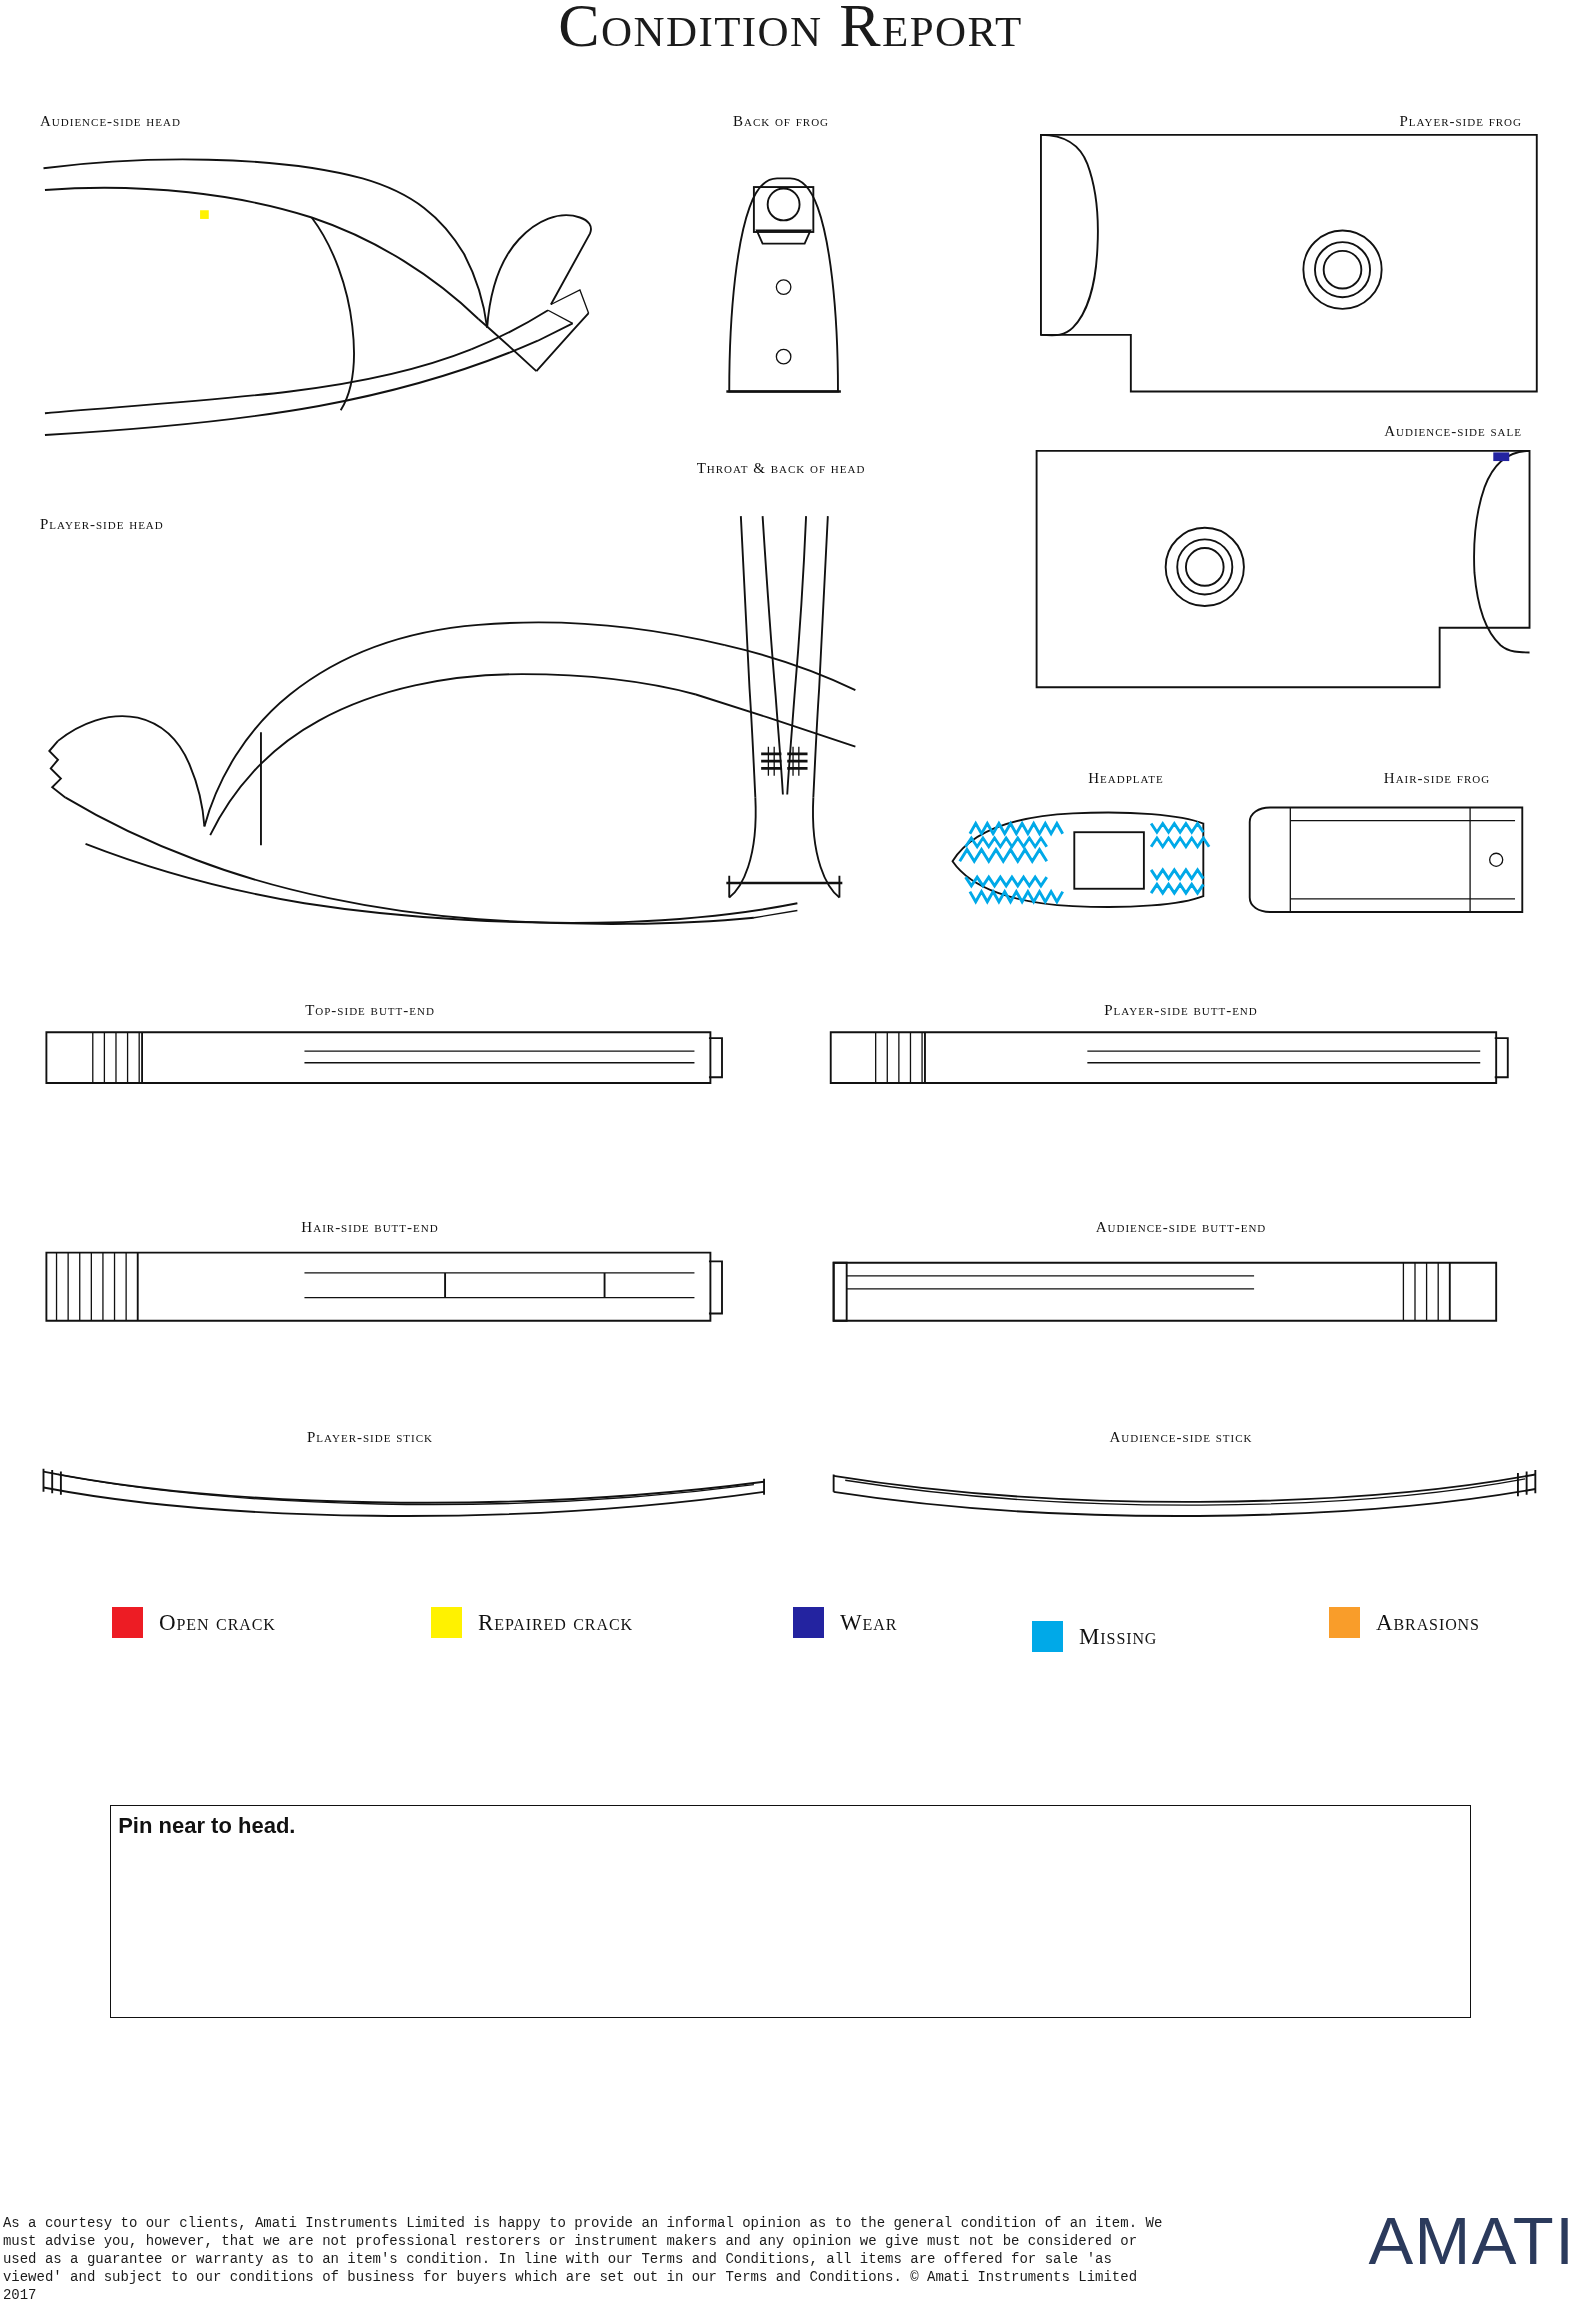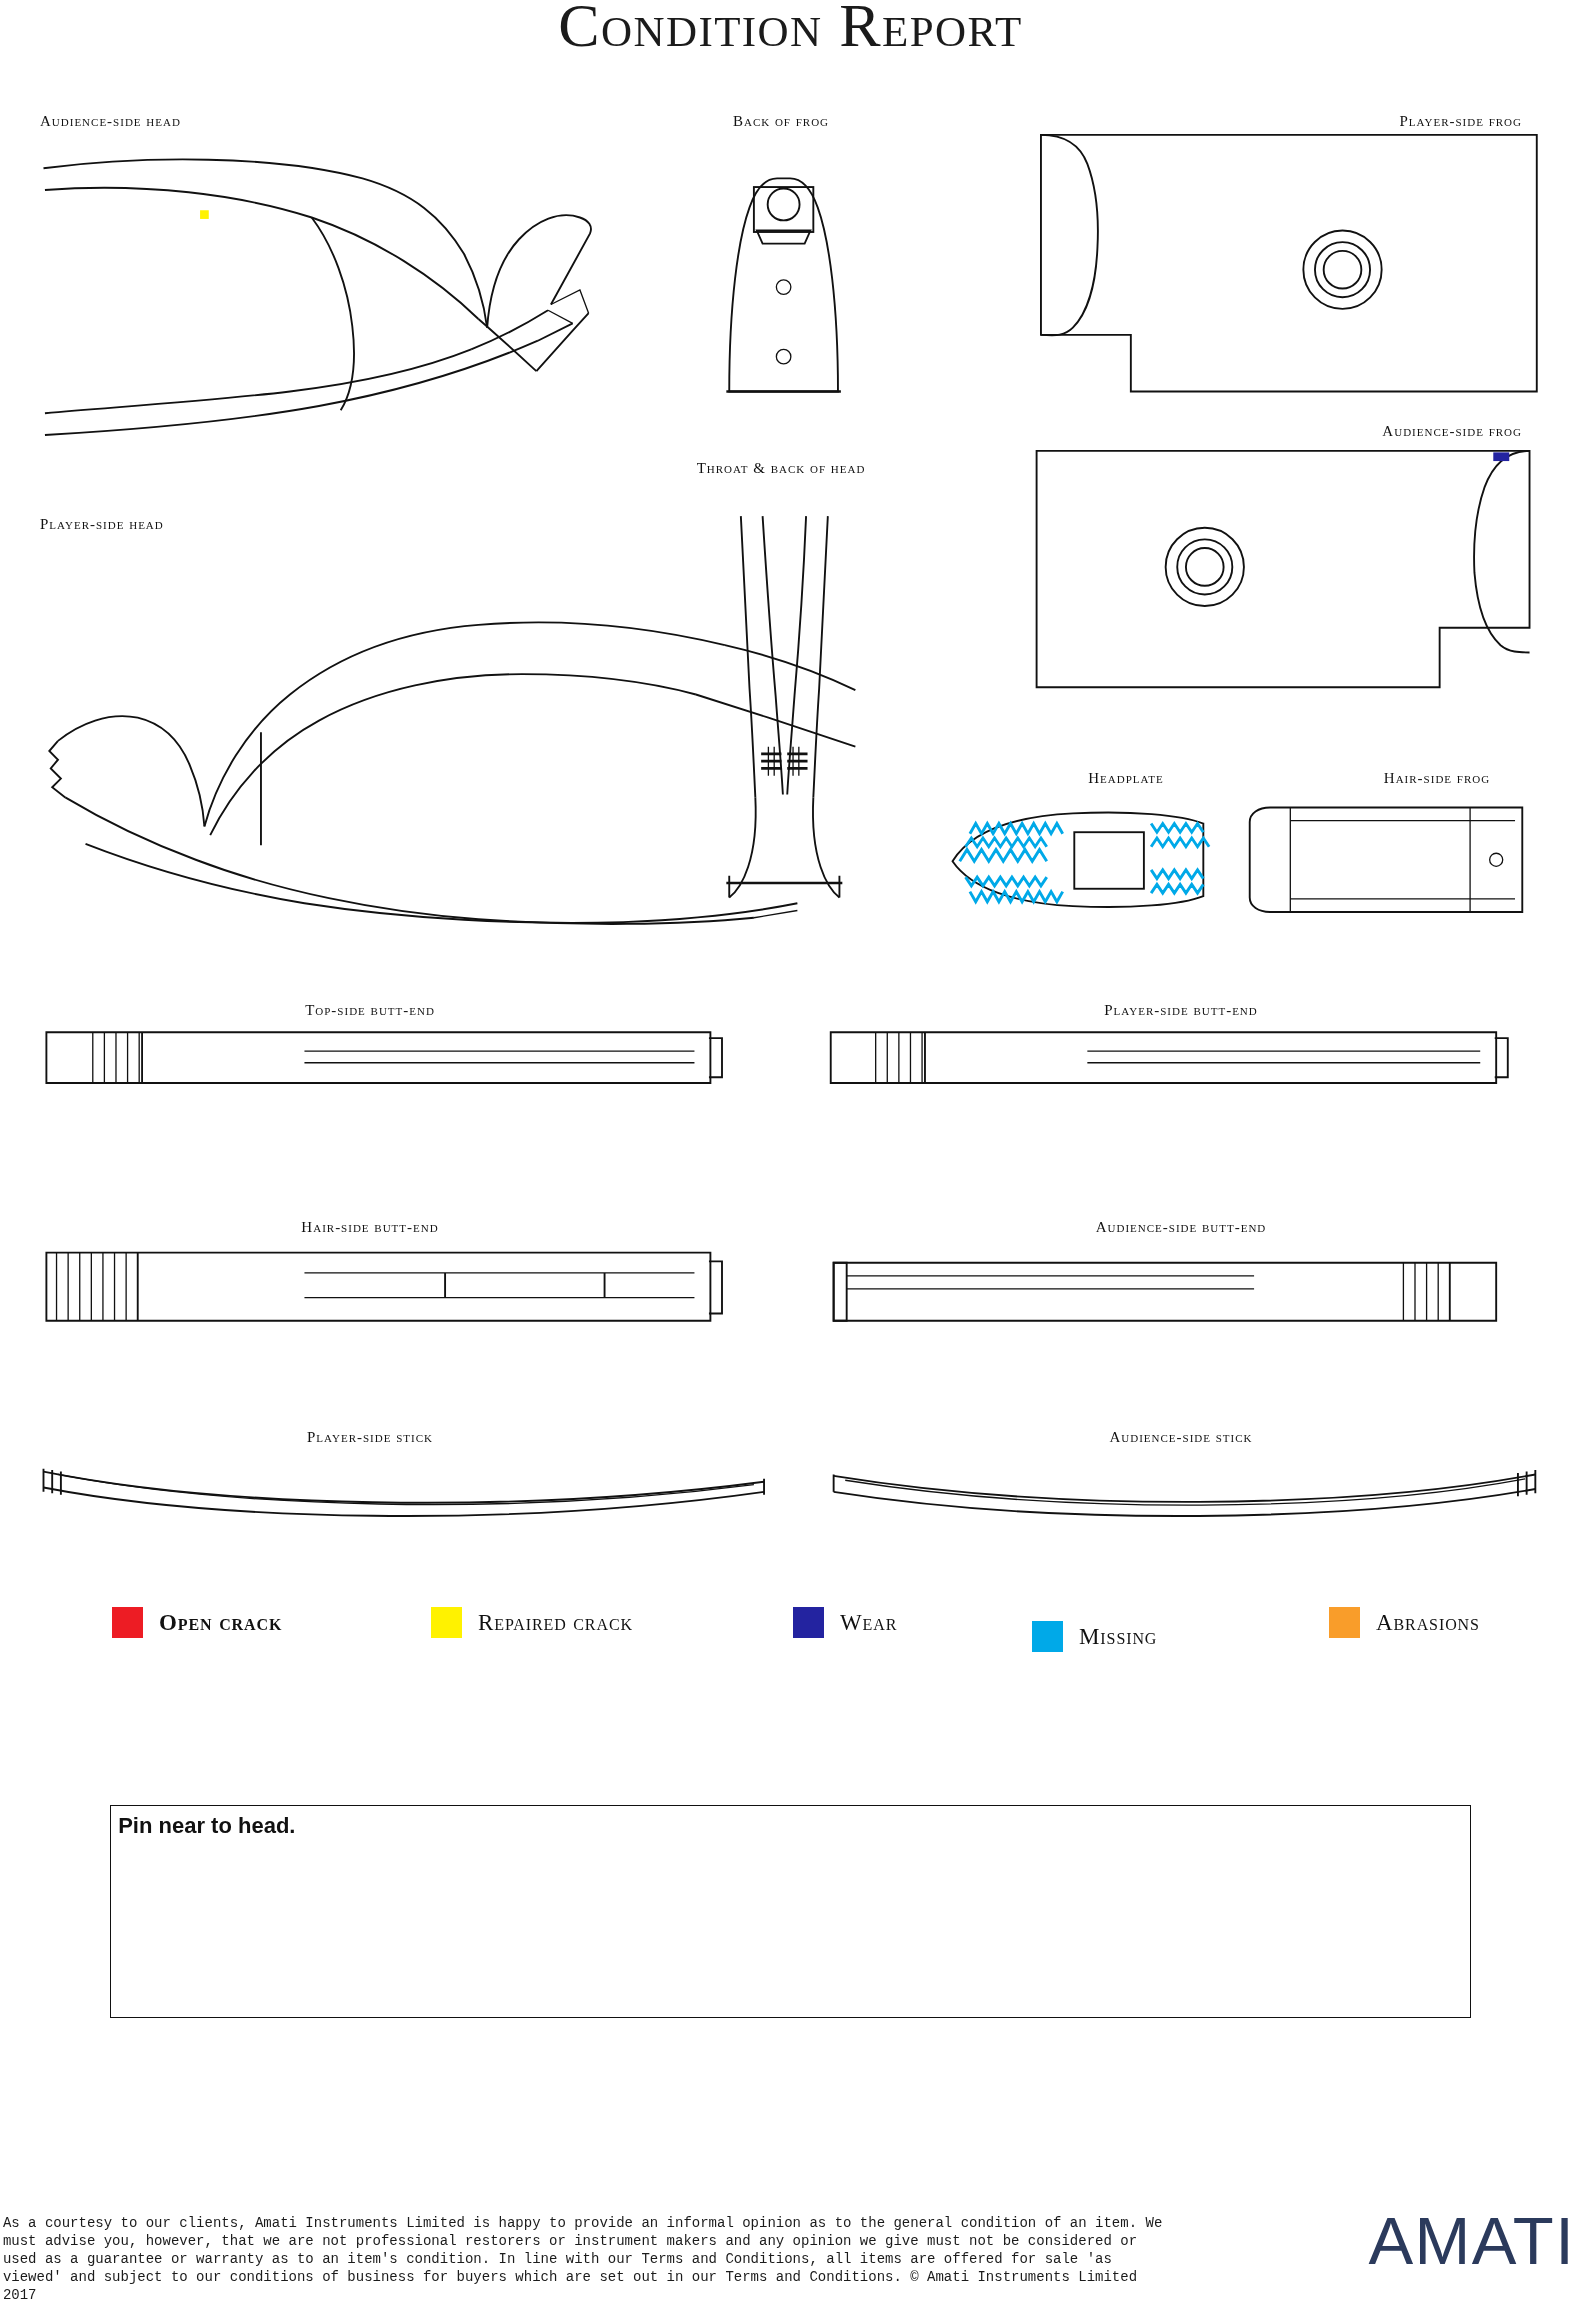--- a/index.html
+++ b/index.html
@@ -151,21 +151,21 @@
 </head>
 <body>
 
 <div class="page">
 
   <div class="title">Condition Report</div>
 
   <div class="cap" style="left:40px; top:113px;">Audience-side head</div>
   <div class="cap center" style="left:781px; top:113px;">Back of frog</div>
   <div class="cap right" style="left:1522px; top:113px;">Player-side frog</div>
-  <div class="cap right" style="left:1522px; top:423px;">Audience-side frog</div>
+  <div class="cap right" style="left:1522px; top:423px;">Audience-side sale</div>
   <div class="cap center" style="left:781px; top:460px;">Throat &amp; back of head</div>
   <div class="cap" style="left:40px; top:516px;">Player-side head</div>
   <div class="cap center" style="left:1126px; top:770px;">Headplate</div>
   <div class="cap center" style="left:1437px; top:770px;">Hair-side frog</div>
 
   <div class="cap center" style="left:370px;  top:1002px;">Top-side butt-end</div>
   <div class="cap center" style="left:1181px; top:1002px;">Player-side butt-end</div>
   <div class="cap center" style="left:370px;  top:1219px;">Hair-side butt-end</div>
   <div class="cap center" style="left:1181px; top:1219px;">Audience-side butt-end</div>
   <div class="cap center" style="left:370px;  top:1429px;">Player-side stick</div>
@@ -314,21 +314,21 @@
       <path class="ln" d="M1150 2036 C 1460 2086 1860 2082 2118 2034"></path>
       <path class="ln" d="M1150 2058 C 1460 2106 1860 2100 2118 2054"></path>
       <path class="ln-thin" d="M1166 2042 C 1470 2090 1860 2086 2104 2040"></path>
       <path class="ln" d="M2118 2028 L 2118 2060 M2106 2030 L 2106 2062 M2094 2032 L 2094 2064"></path>
       <path class="ln" d="M1150 2034 L 1150 2058"></path>
     </g>
   </svg>
 
   <div class="legend">
     <div class="legend-row">
-      <div class="legend-item" style="width:319px;font-weight:bold;">
+      <div class="legend-item" style="width:319px;">
         <span class="legend-swatch" style="background:#ed1c24;"></span>
         <span class="legend-label">Open crack</span>
       </div>
       <div class="legend-item" style="width:362px;">
         <span class="legend-swatch" style="background:#fff200;"></span>
         <span class="legend-label">Repaired crack</span>
       </div>
       <div class="legend-item" style="width:239px;">
         <span class="legend-swatch" style="background:#2323a0;"></span>
         <span class="legend-label">Wear</span>

